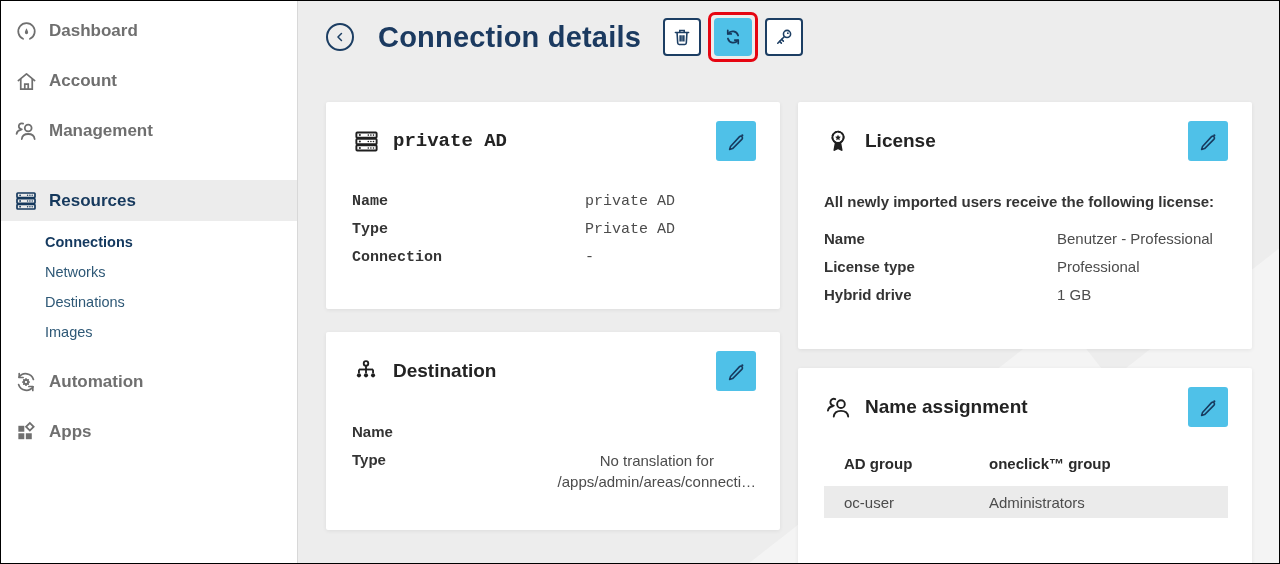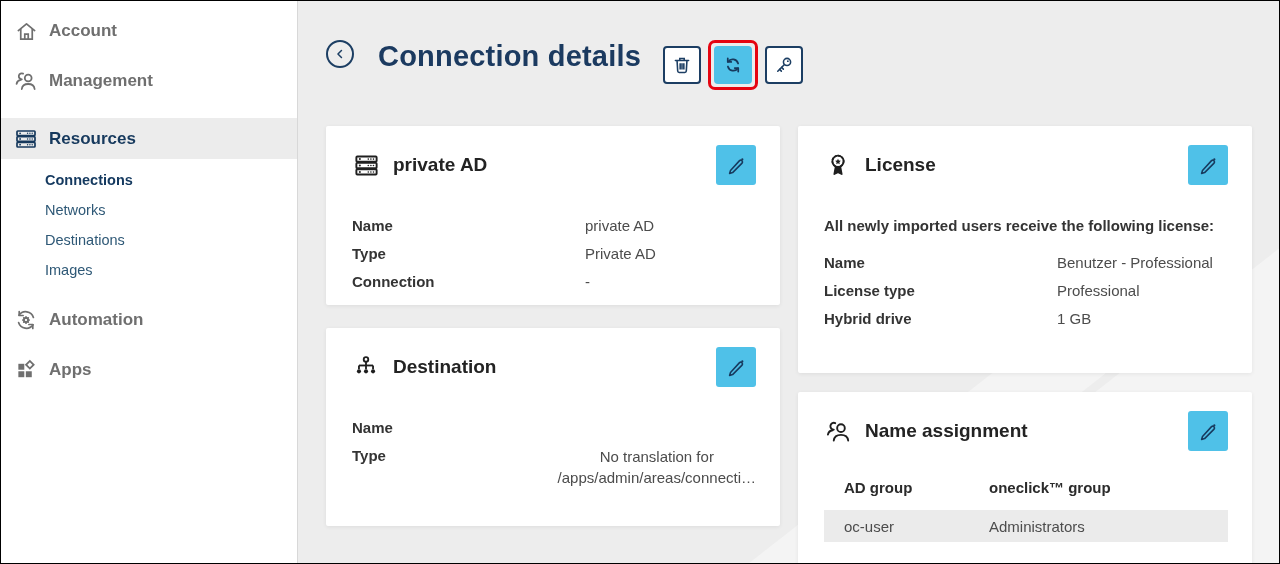--- a/index.html
+++ b/index.html
@@ -20,21 +20,21 @@
     padding-top:5px;
     z-index:3;
   }
   .nav-item {
     height:50px; display:flex; align-items:center;
     padding-left:13px; gap:11px;
     color:#6f6f6f; font-size:17px; font-weight:600;
     cursor:pointer;
   }
   .nav-item .nicon { width:24px; height:24px; display:flex; align-items:center; justify-content:center; color:#6f6f6f; }
-  .nav-item.active { background:#ececec; height:41px; margin:12px 0 0 0; color:#16395d; }
+  .nav-item.active { background:#ececec; height:41px; margin:24px 0 0 0; color:#16395d; }
   .nav-item.active .nicon { color:#16395d; }
   .subnav { padding:6px 0 0 44px; }
   .sub-item {
     height:30px; display:flex; align-items:center;
     font-size:14.5px; color:#2e5876; cursor:pointer;
   }
   .sub-item.current { font-weight:700; color:#14395f; }
   .subnav-spacer { height:10px; }
 
   
@@ -44,22 +44,22 @@
     padding:0 27px 0 28px;
   }
   .watermark { position:absolute; inset:0; overflow:hidden; z-index:0; pointer-events:none; }
   .wm-ray { position:absolute; background:#f4f4f4; }
   .wm-ray.r1 { width:700px; height:90px; right:-260px; top:330px; transform:rotate(-38deg); }
   .wm-ray.r2 { width:90px; height:500px; right:-18px; top:300px; transform:rotate(8deg); }
   .wm-ray.r3 { width:520px; height:70px; right:140px; top:470px; transform:rotate(-38deg); }
 
   .page-header {
     position:relative; z-index:1;
-    margin-top:39px; height:42px;
-    display:flex; align-items:flex-start;
+    margin-top:15px; height:42px;
+    display:flex; align-items:center;
   }
   .back-btn {
     width:28px; height:28px; border-radius:50%;
     border:2px solid #1c3e63; color:#1c3e63;
     display:flex; align-items:center; justify-content:center;
     background:transparent; cursor:pointer;
   }
   .page-title {
     margin-left:24px; margin-right:22px;
     font-size:29px; font-weight:700; color:#1b3a60; letter-spacing:.2px;
@@ -83,21 +83,21 @@
     display:flex; gap:18px; align-items:flex-start;
   }
   .col { display:flex; flex-direction:column; }
   .col.left  { width:454px; gap:23px; }
   .col.right { width:456px; gap:19px; }
   .card {
     background:#ffffff; border-radius:2px;
     box-shadow:0 1px 4px rgba(0,0,0,.07);
     padding:0 24px 0 26px; width:100%;
   }
-  .card.h1 { height:179px; }
+  .card.h1 { height:207px;font-family:Liberation Mono, monospace; }
   .card.h2 { height:198px; }
   .card.h3 { height:247px; }
   .card.h4 { height:200px; }
   .card-header { display:flex; align-items:center; padding-top:19px; }
   .card-icon { width:28px; height:28px; color:#1f1f1f; display:flex; align-items:center; justify-content:center; }
   .card-title { margin-left:13px; font-size:19px; font-weight:700; color:#232323; }
   .edit-btn {
     margin-left:auto; width:40px; height:40px; border-radius:3px;
     background:#4fc1e8; border:none; color:#173a5e;
     display:flex; align-items:center; justify-content:center; cursor:pointer;
@@ -121,20 +121,29 @@
   }
   .g-row .g-col1, .g-row .g-col2 { font-size:15px; color:#4c4c4c; }
 
   svg { display:block; }
 </style>
 </head>
 <body>
 
 <nav class="sidebar">
 
+  <div class="nav-item">
+    <span class="nicon">
+      <svg width="23" height="23" viewBox="0 0 24 24" fill="none" stroke="currentColor" stroke-width="1.8">
+        <path d="M15.6 19.6 A8.6 8.6 0 1 0 8.4 19.6" stroke-linecap="round"></path>
+        <path d="M12 8.6 c1.2 2.3 1.7 3.6 1.7 4.5 a1.7 1.7 0 1 1 -3.4 0 c0-.9 .5-2.2 1.7-4.5 Z" fill="currentColor" stroke="none"></path>
+      </svg>
+    </span>
+    <span>Dashboard</span>
+  </div>
 
   <div class="nav-item">
     <span class="nicon">
       <svg width="23" height="23" viewBox="0 0 24 24" fill="none" stroke="currentColor" stroke-width="1.8">
         <path d="M3.5 11 L12 4 L20.5 11" stroke-linecap="round" stroke-linejoin="round"></path>
         <path d="M6 9.4 V20 H18 V9.4"></path>
         <path d="M10.2 20 v-5.2 h3.6 V20"></path>
       </svg>
     </span>
     <span>Account</span>

